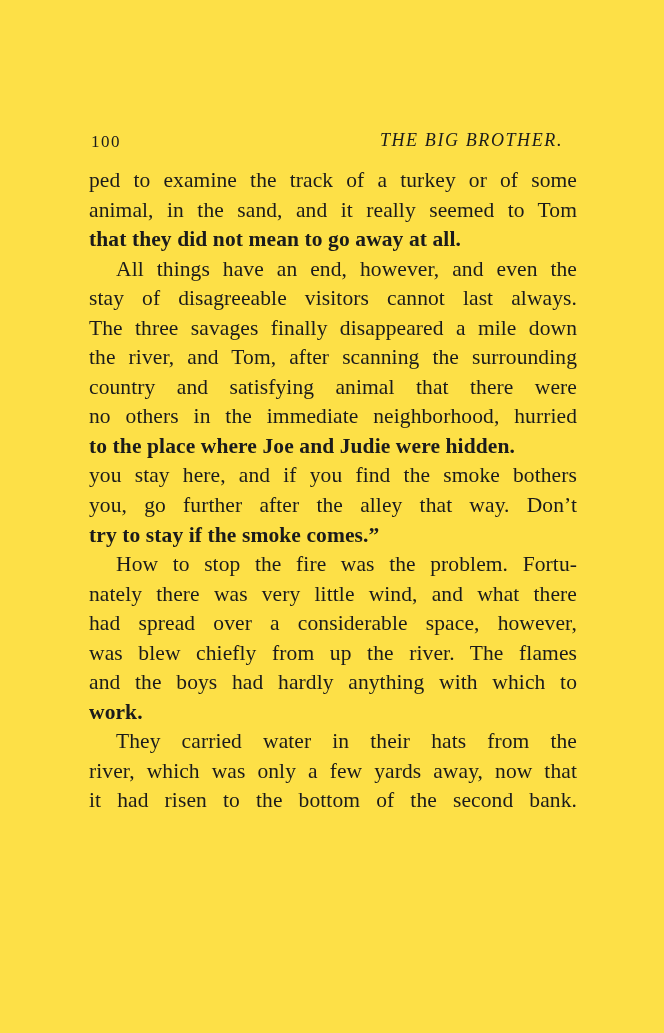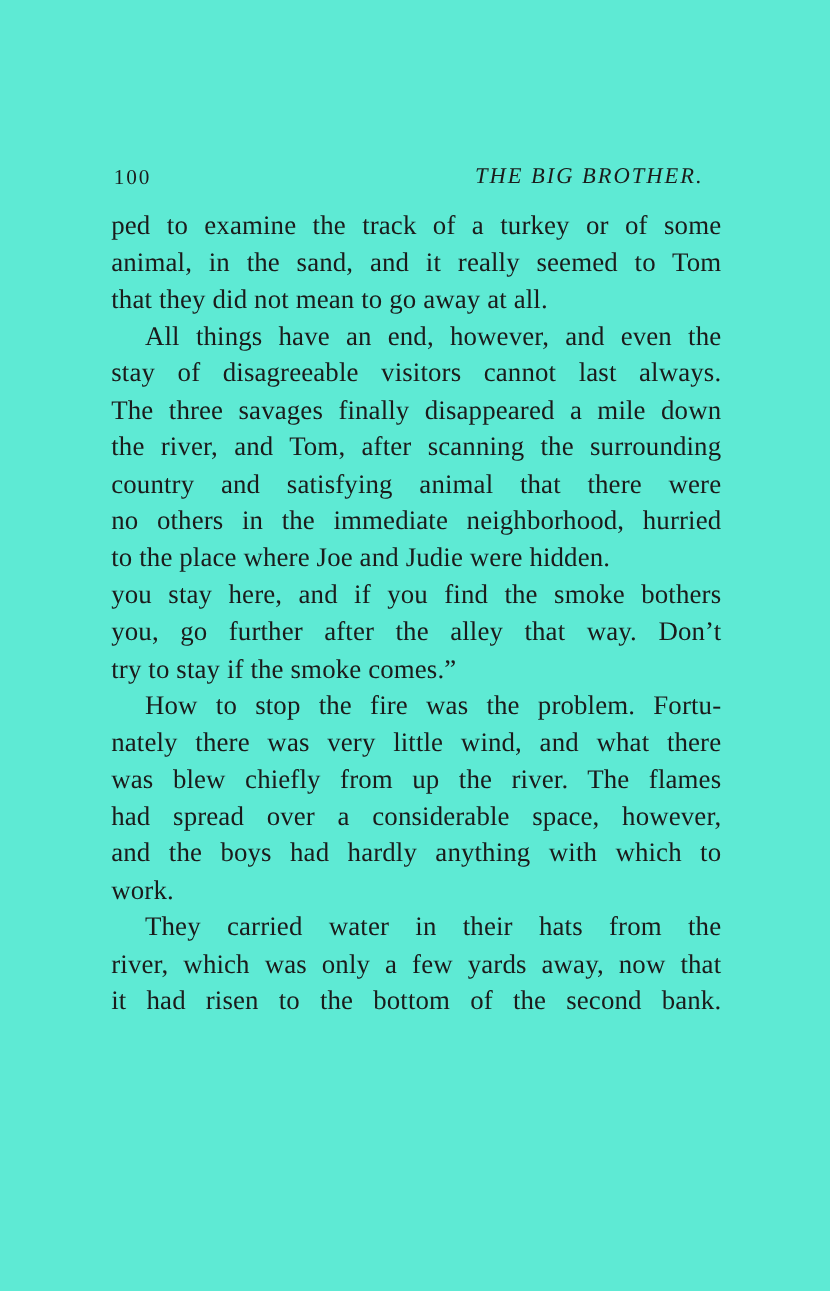--- a/index.html
+++ b/index.html
@@ -4,21 +4,21 @@
 <style>
   html, body {
     margin: 0;
     padding: 0;
     background: #ffffff;
   }
   .page {
     position: relative;
     width: 664px;
     height: 1033px;
-    background: #5eead4;
+    background: #fde047;
     box-sizing: border-box;
     padding: 130px 87px 0 89px;
     font-family: "Liberation Serif", "DejaVu Serif", serif;
     color: #1b1b1b;
     overflow: hidden;
   }
   .page-header {
     position: relative;
     height: 22px;
     margin-bottom: 14px;
@@ -47,20 +47,21 @@
     line-height: 29.55px;
     letter-spacing: 0.1px;
   }
   .line {
     text-align: justify;
     text-align-last: justify;
   }
   .line.lastline {
     text-align: left;
     text-align-last: left;
+    font-weight: bold;
   }
   .line.indent {
     text-indent: 27px;
   }
 </style>
 </head>
 <body>
 
 <div class="page">
   <div class="page-header">
@@ -83,22 +84,22 @@
         <div class="line lastline">to the place where Joe and Judie were hidden.</div>
       </div>
       <div>
         <div class="line">you stay here, and if you find the smoke bothers</div>
         <div class="line">you, go further after the alley that way.  Don’t</div>
         <div class="line lastline">try to stay if the smoke comes.”</div>
       </div>
       <div>
         <div class="line indent">How to stop the fire was the problem.  Fortu-</div>
         <div class="line">nately there was very little wind, and what there</div>
+        <div class="line">had spread over a considerable space, however,</div>
         <div class="line">was blew chiefly from up the river.  The flames</div>
-        <div class="line">had spread over a considerable space, however,</div>
         <div class="line">and the boys had hardly anything with which to</div>
         <div class="line lastline">work.</div>
       </div>
       <div>
         <div class="line indent">They carried water in their hats from the</div>
         <div class="line">river, which was only a few yards away, now that</div>
         <div class="line">it had risen to the bottom of the second bank.</div>
       </div>
     </div>
 </div>

